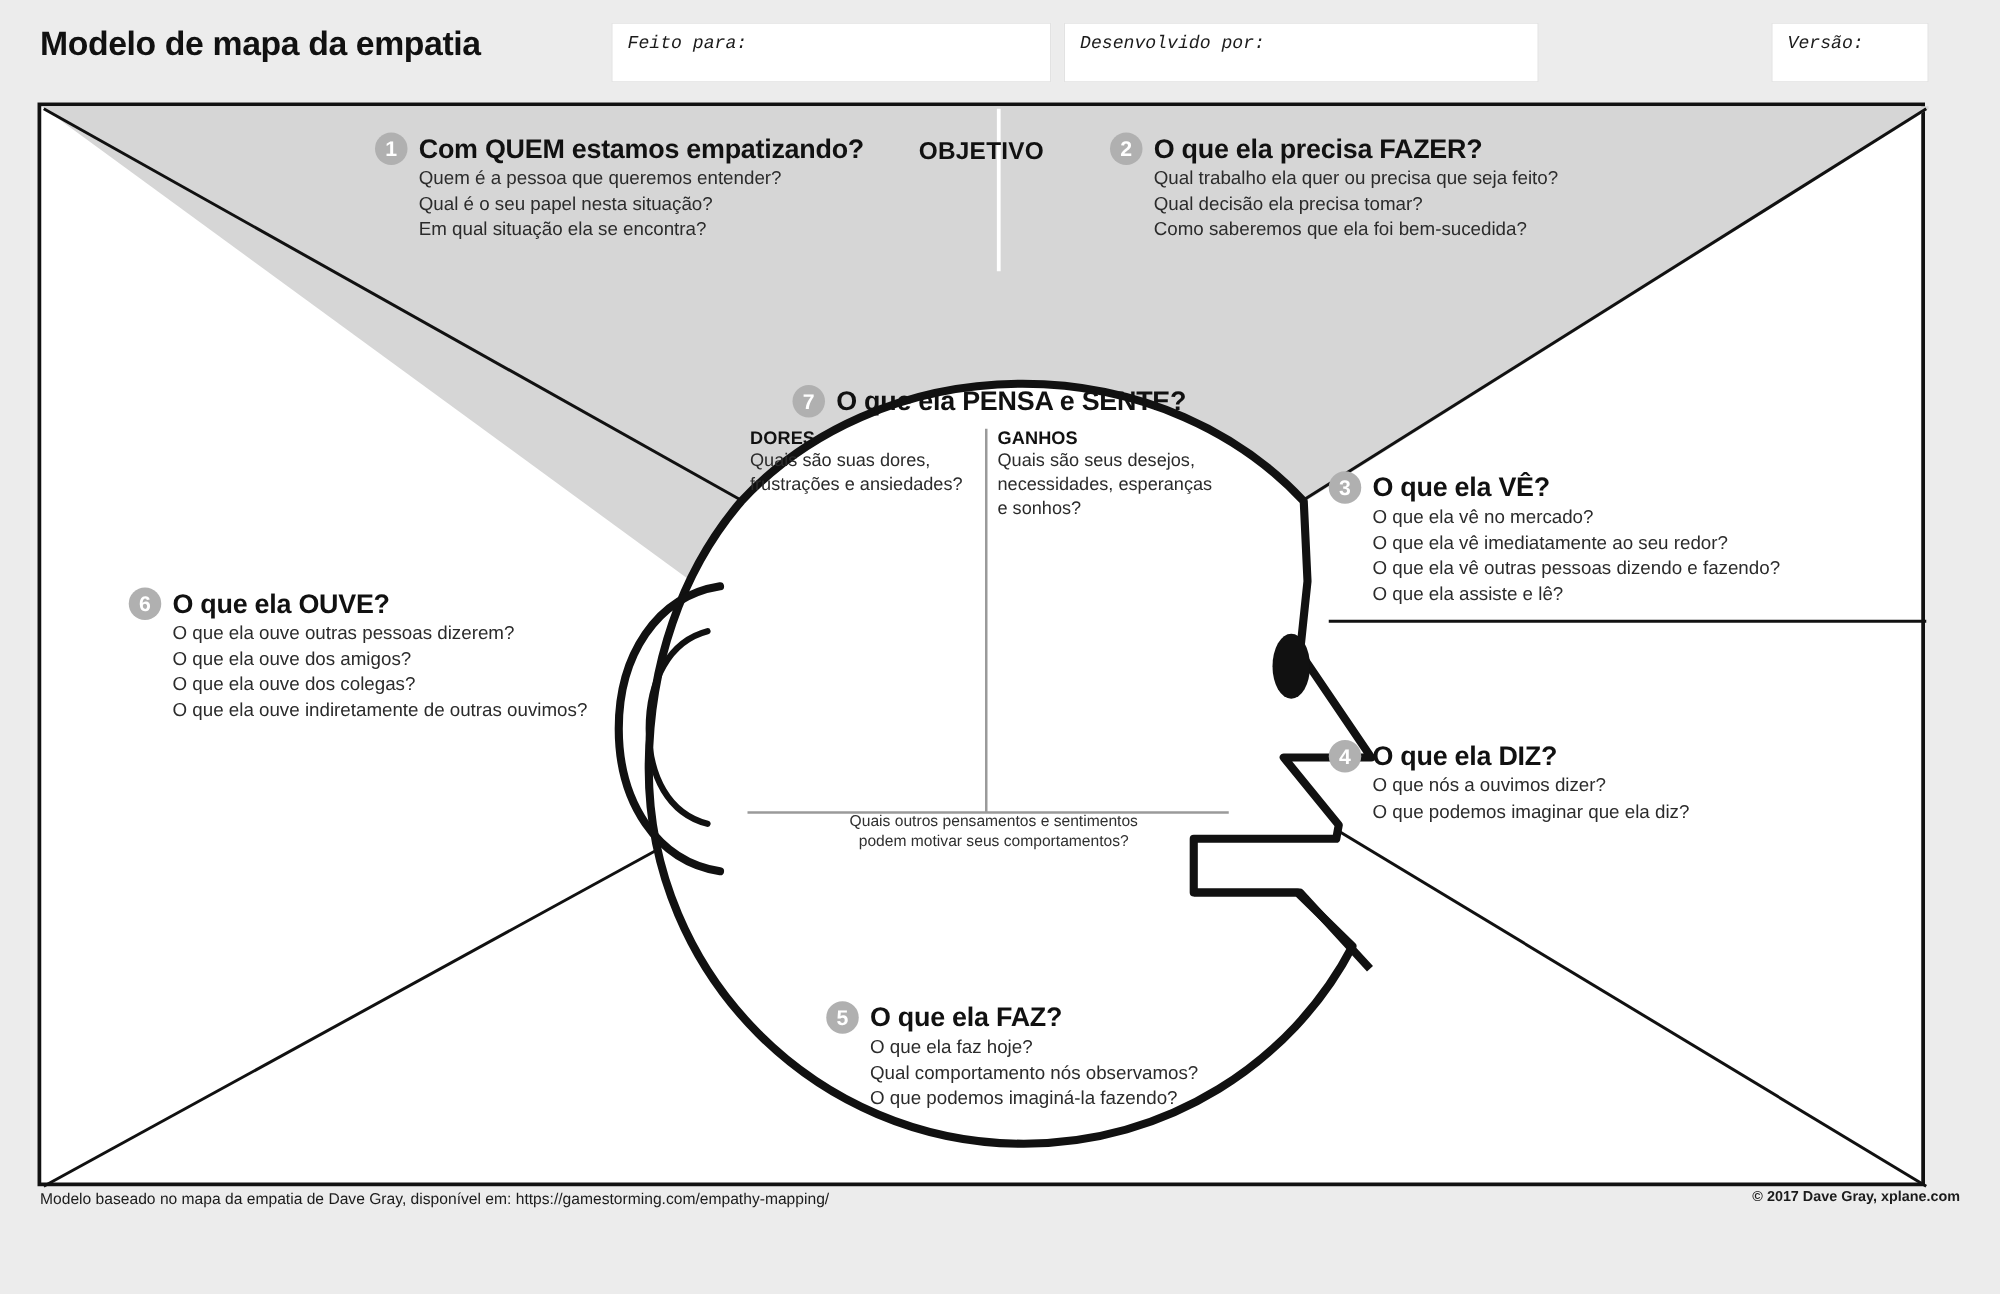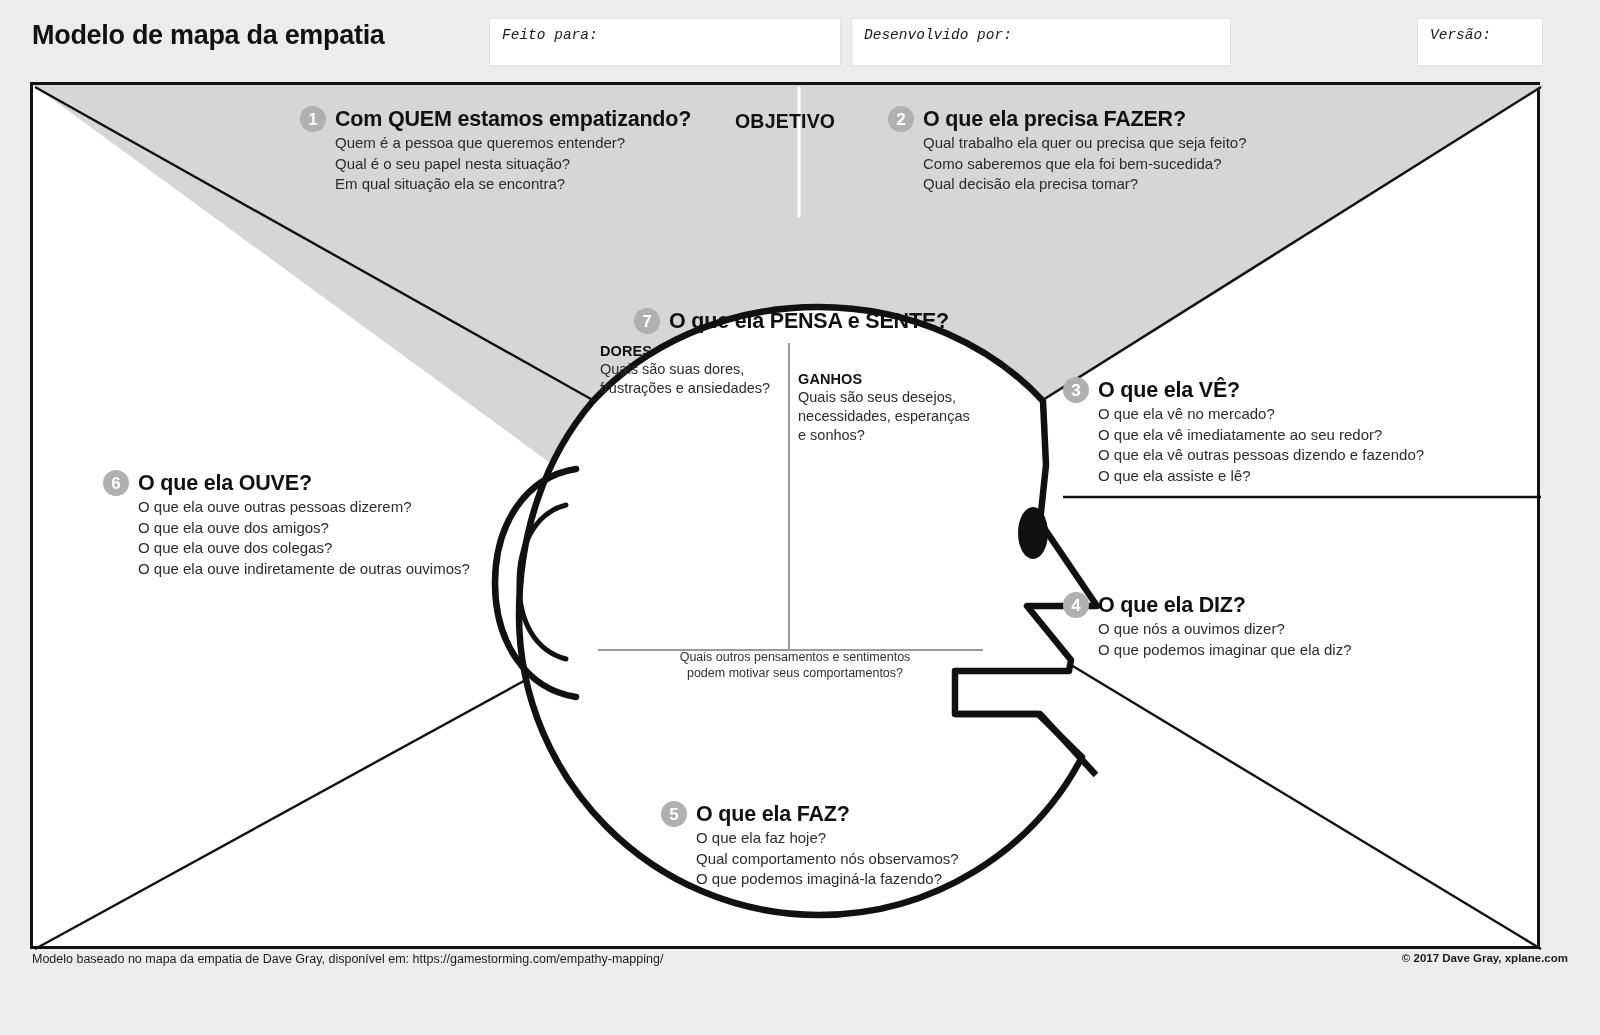--- a/index.html
+++ b/index.html
@@ -139,21 +139,21 @@
 
   
   #pens-cols {
     position: absolute;
     left: 600px;
     top: 343px;
     width: 400px;
     display: flex;
   }
   .pcol { width: 186px; }
-  .pcol.right { padding-left: 12px; margin-top: 28px; }
+  .pcol.right { padding-left: 12px; }
   .pcol-title {
     font-size: 14.5px;
     font-weight: bold;
     color: #111;
     margin-bottom: 1px;
     letter-spacing: 0.1px;
   }
   .pcol-body {
     font-size: 14.5px;
     line-height: 19px;
@@ -287,22 +287,22 @@
 
   <div id="objetivo">OBJETIVO</div>
 
   <div class="block" id="blk2">
     <div class="blk-head">
       <span class="num">2</span>
       <span class="title">O que ela precisa FAZER?</span>
     </div>
     <div class="lines indent">
       <div>Qual trabalho ela quer ou precisa que seja feito?</div>
+      <div>Qual decisão ela precisa tomar?</div>
       <div>Como saberemos que ela foi bem-sucedida?</div>
-      <div>Qual decisão ela precisa tomar?</div>
     </div>
   </div>
 
   <div class="block" id="blk3">
     <div class="blk-head">
       <span class="num">3</span>
       <span class="title">O que ela VÊ?</span>
     </div>
     <div class="lines indent">
       <div>O que ela vê no mercado?</div>

